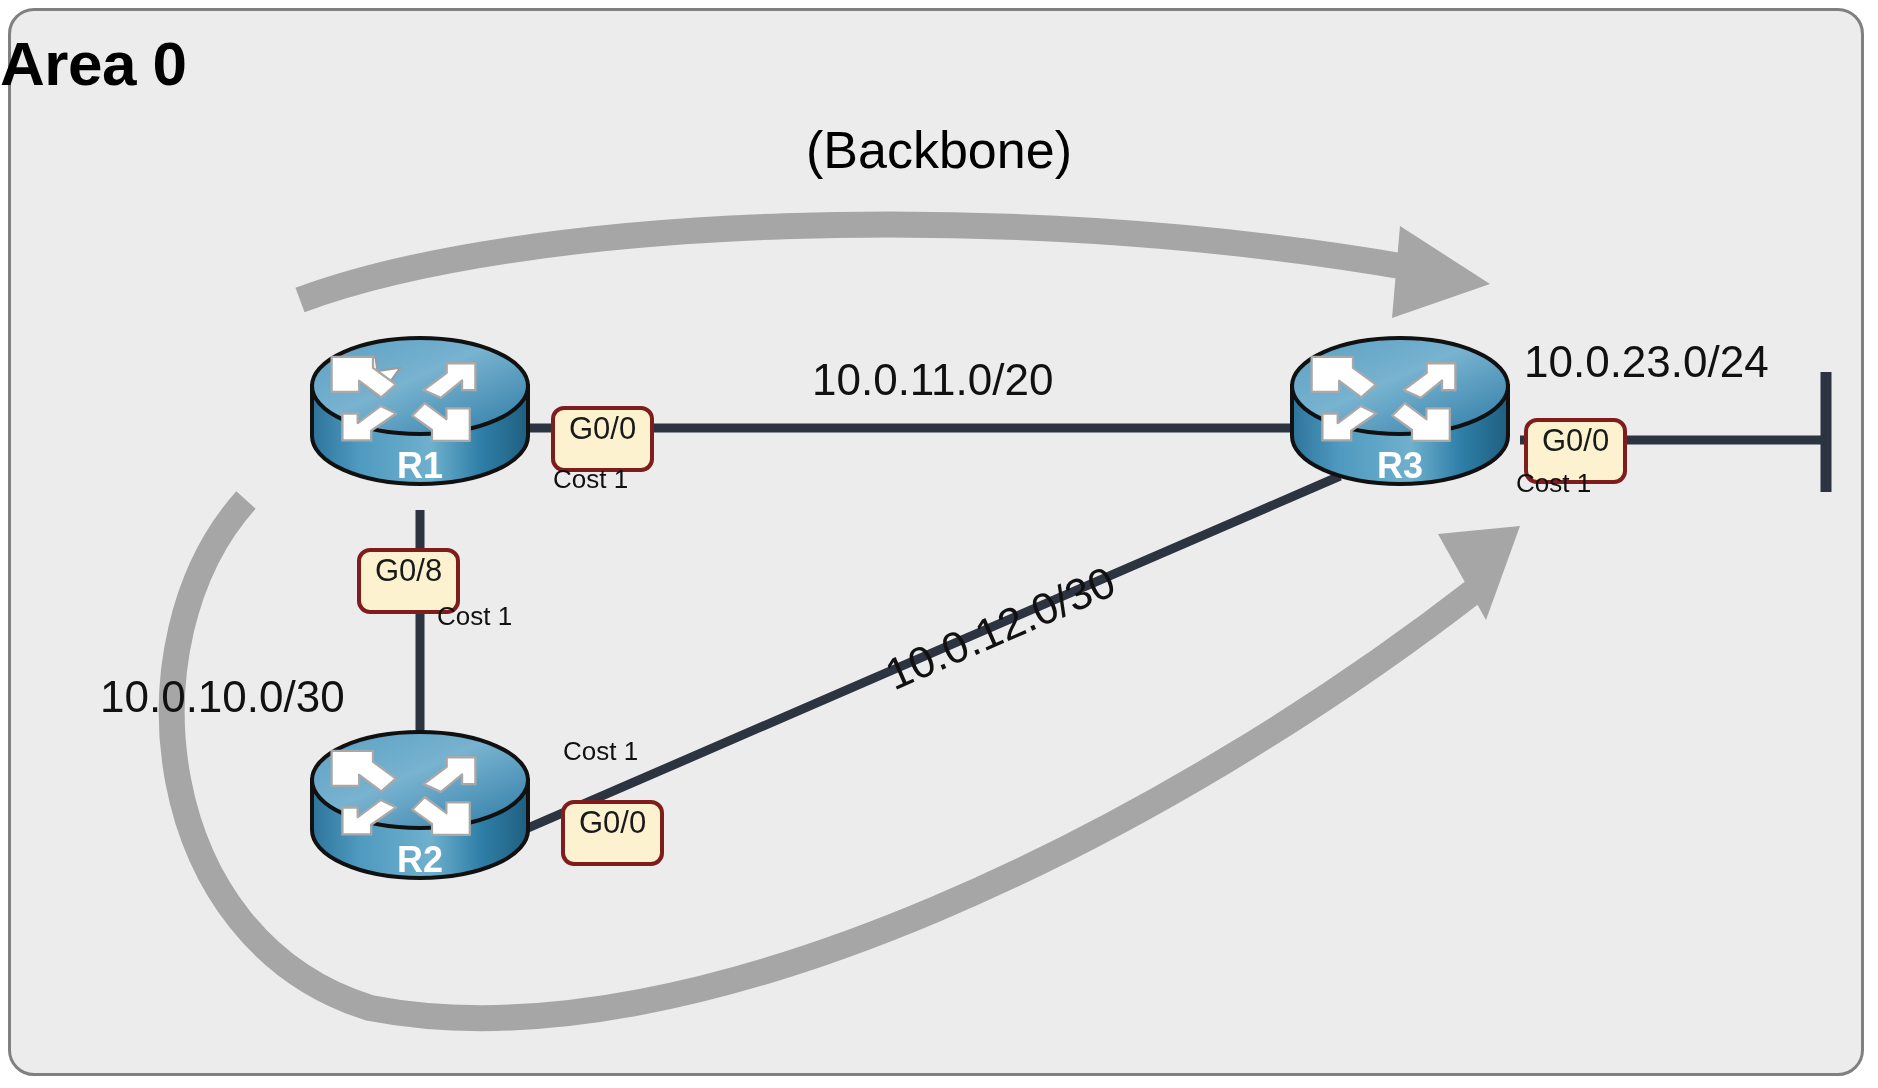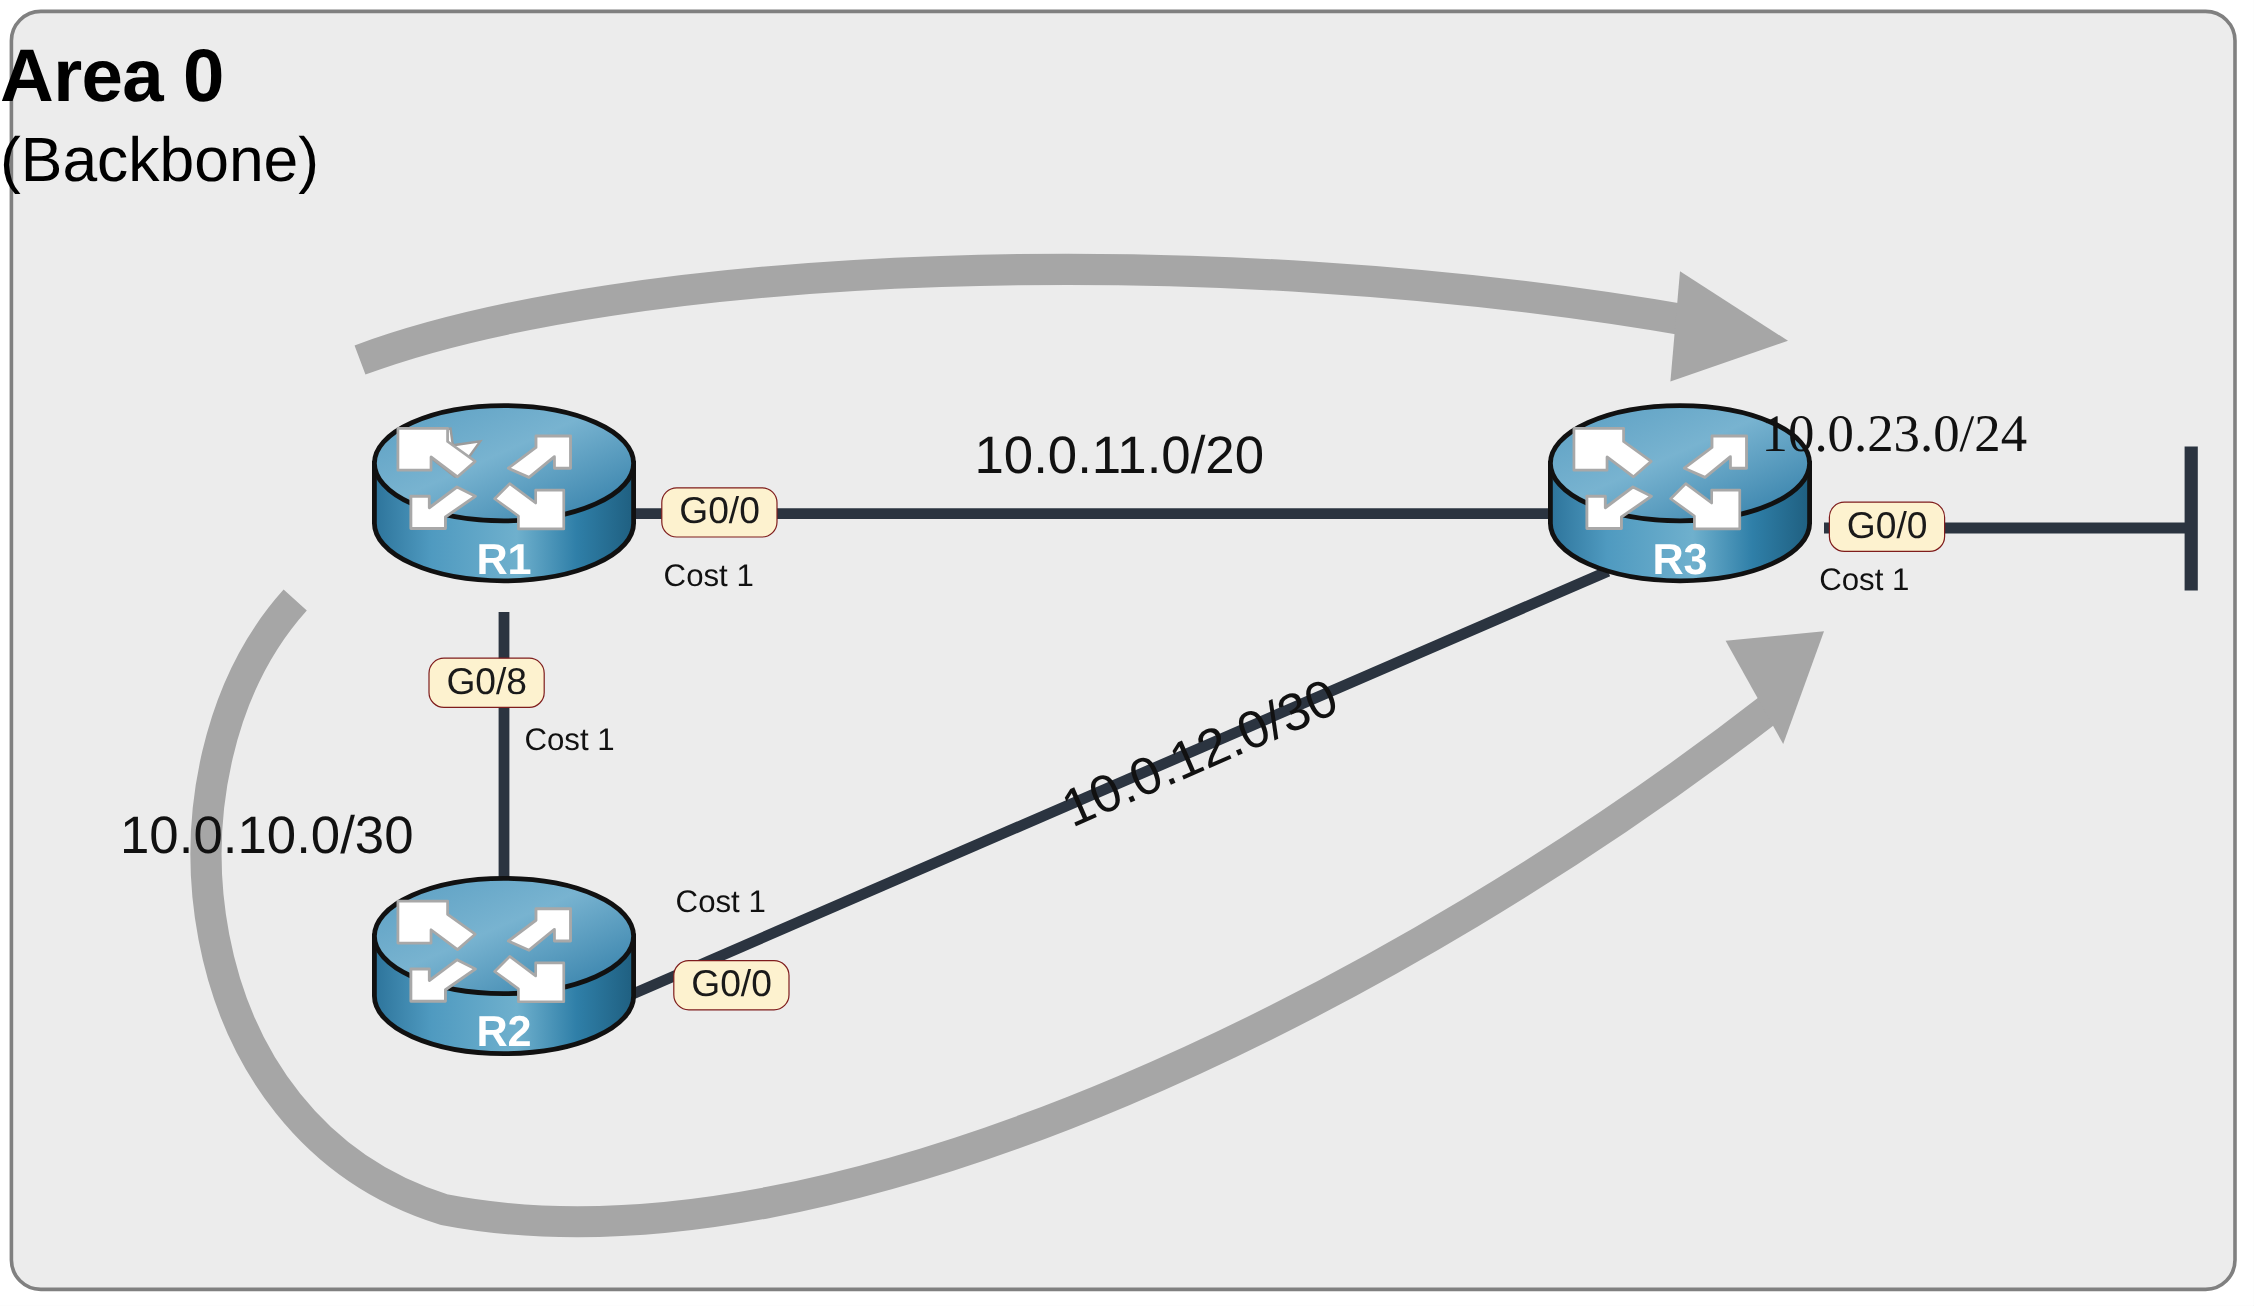--- a/index.html
+++ b/index.html
@@ -41,36 +41,36 @@
     width: 1878px;
     text-align: left;
     font-size: 62px;
     font-weight: bold;
     color: #000000;
     letter-spacing: -0.5px;
   }
   #area-subtitle {
     position: absolute;
     left: 0;
-    top: 104px;
+    top: 120px;
     width: 1878px;
-    text-align: left;
+    text-align: center;
     font-size: 52px;
     font-weight: normal;
     color: #000000;
   }
   
   .iface {
     position: absolute;
     background: #fdf2cf;
-    border: 1px solid #7f1d1d;
+    border: 4px solid #7f1d1d;
     border-radius: 13px;
     font-size: 31px;
     color: #1a1a1a;
-    padding: 3px 14px 6px 14px;
+    padding: 3px 14px 24px 14px;
     line-height: 1.0;
     white-space: nowrap;
     box-sizing: border-box;
   }
   
   .txt {
     position: absolute;
     font-size: 40px;
     color: #111111;
     white-space: nowrap;
@@ -184,15 +184,15 @@
 
   <div class="iface" style="left:1524px; top:418px;">G0/0</div>
   <div class="txt small" style="left:1516px; top:470px;">Cost 1</div>
 
   <div class="txt net" style="left:812px; top:358px;">10.0.11.0/20</div>
 
   <div class="txt net" style="left:100px; top:675px;">10.0.10.0/30</div>
 
   <div class="txt net" style="left:888px; top:655px; transform: rotate(-23.5deg); transform-origin: 0 50%;">10.0.12.0/30</div>
 
-  <div class="txt net" style="left:1468px; top:340px;font-family:Liberation Serif, serif;">10.0.23.0/24</div>
+  <div class="txt net" style="left:1524px; top:340px;">10.0.23.0/24</div>
 
 </div>
 
 </body></html>

